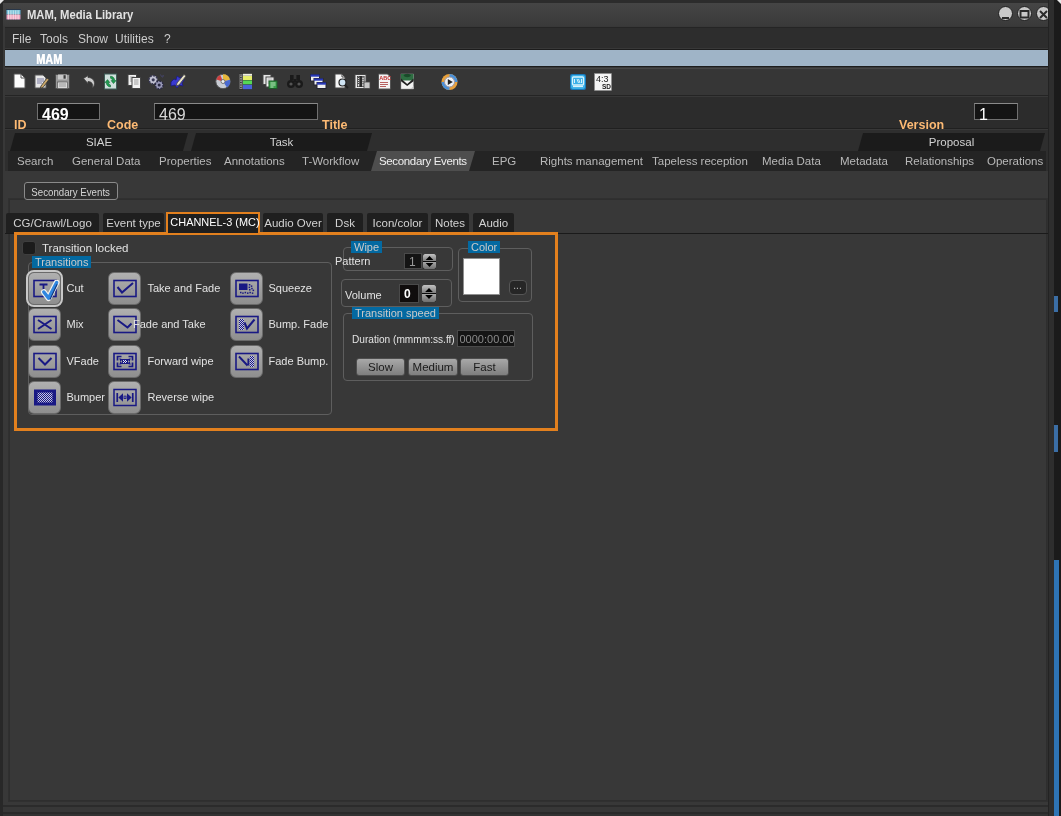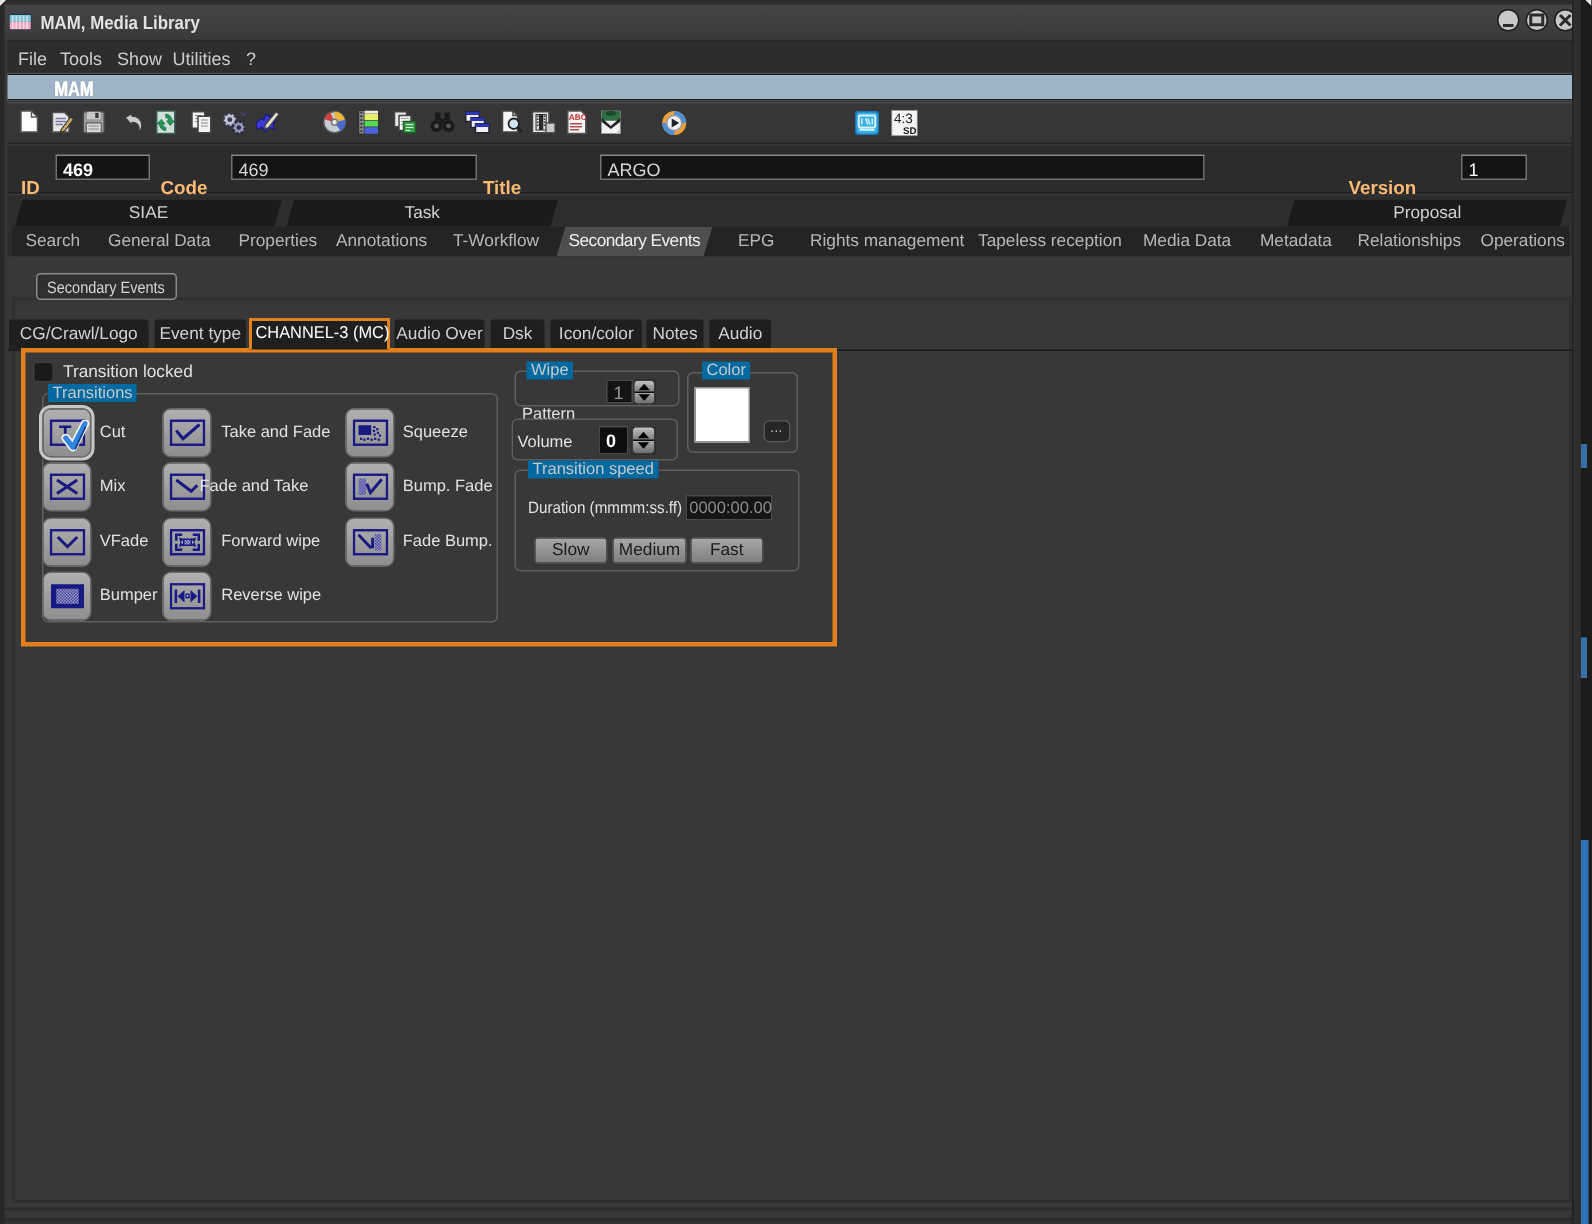--- a/index.html
+++ b/index.html
@@ -15,21 +15,21 @@
 #titletext { position:absolute; left:26px; top:5px; font-size:12.5px; font-weight:bold; color:#e2e2e2; white-space:nowrap; transform:scaleX(0.9); transform-origin:0 0; }
 .winbtn { position:absolute; top:6px; width:15px; height:15px; border-radius:50%; background:#c8c8c8; border:1px solid #1e1e1e; }
 #menubar { position:absolute; left:5px; top:27px; width:1043px; height:21px; background:#2d2d2d; border-top:1px solid #252525; }
 .menuitem { position:absolute; top:4px; font-size:12px; color:#cccccc; white-space:nowrap; }
 #banner { position:absolute; left:5px; top:49px; width:1045px; height:18px; background:#9fb4c7; border-top:1px solid #1c1c1c; border-bottom:1px solid #1c1c1c; }
 #bannertext { position:absolute; left:31px; top:1px; font-size:14px; font-weight:bold; color:#ffffff; transform:scaleX(0.78); transform-origin:0 0; text-shadow:0.6px 0 0 #ffffff, 0 0 1px #6888a8; }
 #toolbar { position:absolute; left:5px; top:68px; width:1045px; height:28px; background:#363636; border-top:1px solid #464646; border-bottom:1px solid #242424; }
 .tbi { position:absolute; }
 #idrow { position:absolute; left:5px; top:97px; width:1045px; height:32px; background:#2c2c2c; border-bottom:1px solid #202020; }
 .flbl { position:absolute; top:21px; font-size:12.5px; font-weight:bold; color:#fdba74; white-space:nowrap;text-align:center; }
-.finput { position:absolute; top:6px; height:17px; background:#141414; border:1px solid #707070; border-top-color:#8a8a8a; color:#d8d8d8; font-size:12px; padding:2px 0 0 4px; white-space:nowrap; }
+.finput { position:absolute; top:6px; height:17px; background:#141414; border:1px solid #707070; border-top-color:#8a8a8a; color:#d8d8d8; font-size:16px; padding:2px 0 0 4px; white-space:nowrap; }
 #gtabs { position:absolute; left:5px; top:130px; width:1045px; height:21px; background:#2e2e2e; }
 .gtab { position:absolute; top:3px; height:18px; background:#1b1b1b; color:#d2d2d2; font-size:11.5px; text-align:center; padding-top:3px; white-space:nowrap; clip-path:polygon(5px 0, 100% 0, calc(100% - 5px) 100%, 0 100%); }
 #mtabs { position:absolute; left:5px; top:151px; width:1045px; height:20px; background:#2e2e2e; }
 #mtabstrip { position:absolute; left:3px; top:0px; width:1038px; height:20px; background:#242424; }
 .mtab { position:absolute; top:3.5px; font-size:11.5px; color:#b8b8b8; white-space:nowrap; }
 #seltab { position:absolute; left:366px; top:0; width:104px; height:20px; background:#4e4e4e; clip-path:polygon(6px 0, 100% 0, calc(100% - 6px) 100%, 0 100%); }
 #content { position:absolute; left:5px; top:171px; width:1045px; height:635px; background:#383838; }
 #bigpanel-border { position:absolute; left:4px; top:28px; width:1038px; height:602px; border:1px solid #2e2e2e; outline:1px solid #303030; }
 #sebtn { position:absolute; left:19px; top:11px; width:94px; height:18px; border:1px solid #8a8a8a; border-radius:3px; background:#2f2f2f; color:#d5d5d5; font-size:11px; text-align:center; padding-top:3px; white-space:nowrap; }
 #subtabline { position:absolute; left:0px; top:62px; width:1045px; height:1px; background:#1a1a1a; }
@@ -212,21 +212,20 @@
           <text x="2" y="9" font-family="Liberation Sans" font-size="9" fill="#1a1a1a">4:3</text>
           <text x="8" y="16" font-family="Liberation Sans" font-size="6.5" font-weight="bold" fill="#1a1a1a">SD</text>
         </svg></div>
   </div>
   <div id="idrow">
     <div class="flbl" style="left:9px;">ID</div>
     <div class="finput" style="left:32px; width:63px; font-weight:bold; color:#ffffff;">469</div>
     <div class="flbl" style="left:102px;">Code</div>
     <div class="finput" style="left:149px; width:164px;">469</div>
     <div class="flbl" style="left:317px;">Title</div>
-    <div class="finput" style="left:395px; width:403px;">ARGO</div>
     <div class="flbl" style="left:894px;">Version</div>
     <div class="finput" style="left:969px; width:44px; color:#ffffff;">1</div>
   </div>
   <div id="gtabs">
     <div class="gtab" style="left:5px; width:178px;">SIAE</div>
     <div class="gtab" style="left:186px; width:181px;">Task</div>
     <div class="gtab" style="left:853px; width:187px;">Proposal</div>
   </div>
   <div id="mtabs">
     <div id="mtabstrip"></div>
@@ -471,21 +470,21 @@
             <rect x="11.5" y="8.6" width="1" height="1.1" fill="#d8d8ea"></rect>
           </svg></div>
 <div class="tlbl" style="left:130.5px; top:156px;">Reverse wipe</div>
 <svg class="abs" style="left:23px; top:45px; width:20px; height:22px; z-index:5;" viewBox="0 0 21 23">
           <path d="M4 12.5 l5 6.5 L17.5 2.5" fill="none" stroke="#f2f2f2" stroke-width="6" stroke-linecap="round" stroke-linejoin="round"></path>
           <path d="M4 12.5 l5 6.5 L17.5 2.5" fill="none" stroke="#2f86e0" stroke-width="3.6" stroke-linecap="round" stroke-linejoin="round"></path>
           <path d="M10.5 20.5 l7.5-16" stroke="#123a80" stroke-width="1.2"></path>
         </svg>
       <div class="gbox" style="left:325.5px; top:12px; width:110px; height:24px;"></div>
       <div class="gboxlbl" style="left:334px; top:6px;">Wipe</div>
-      <div class="abs tlbl" style="left:331px; top:20px;margin-top:15px;">Pattern</div>
+      <div class="abs tlbl" style="left:318px; top:20px;">Pattern</div>
       <div class="abs" style="left:387px; top:18px; width:18px; height:16px; background:#141414; border:1px solid #4a4a4a; color:#999; font-size:12px; padding:1px 0 0 4px;">1</div>
 <div class="abs" style="left:405px; top:17.5px; width:15px; height:17px; background:#0c0c0c; border:1px solid #3a3a3a;">
 <div class="abs" style="left:0px; top:0px; width:13px; height:7.0px; background:linear-gradient(#c2c2c2,#7e7e7e); border-radius:2px 2px 0 0;"></div>
 <div class="abs" style="left:0px; bottom:0px; width:13px; height:7.0px; background:linear-gradient(#a8a8a8,#6e6e6e); border-radius:0 0 2px 2px;"></div>
 <svg class="abs" style="left:0; top:0;" width="13" height="15" viewBox="0 0 13 15">
             <path d="M2.7 6.1 l3.8-4.2 3.8 4.2 z" fill="#000"></path>
             <path d="M2.7 8.9 l3.8 4.2 3.8-4.2 z" fill="#000"></path>
           </svg>
 </div>
       <div class="gbox" style="left:324px; top:44px; width:111px; height:28px;"></div>

